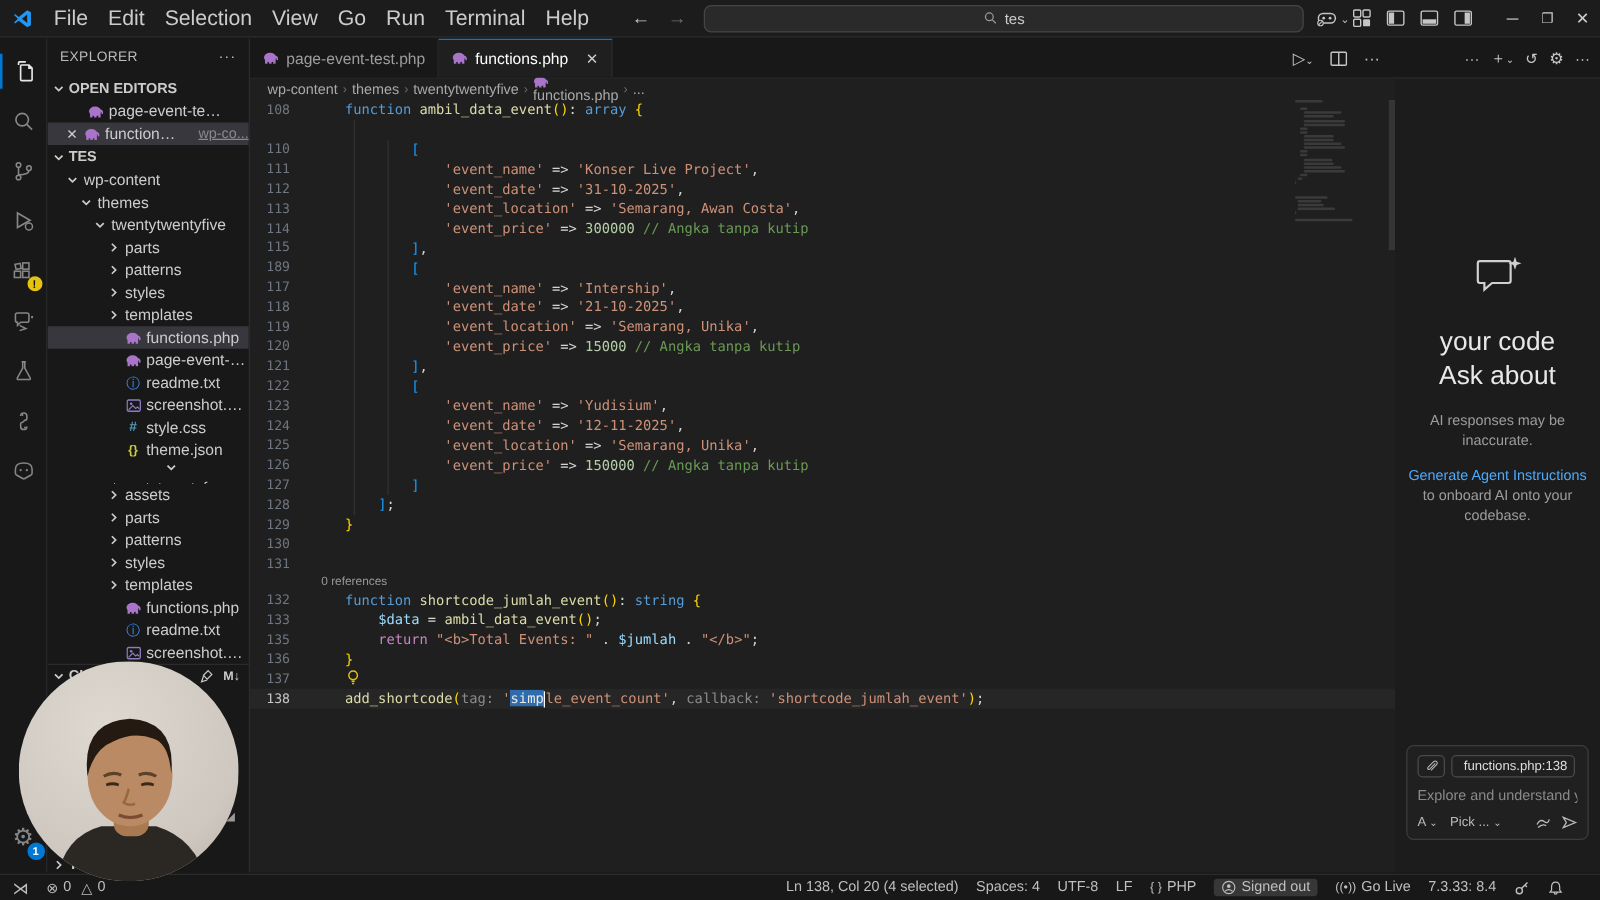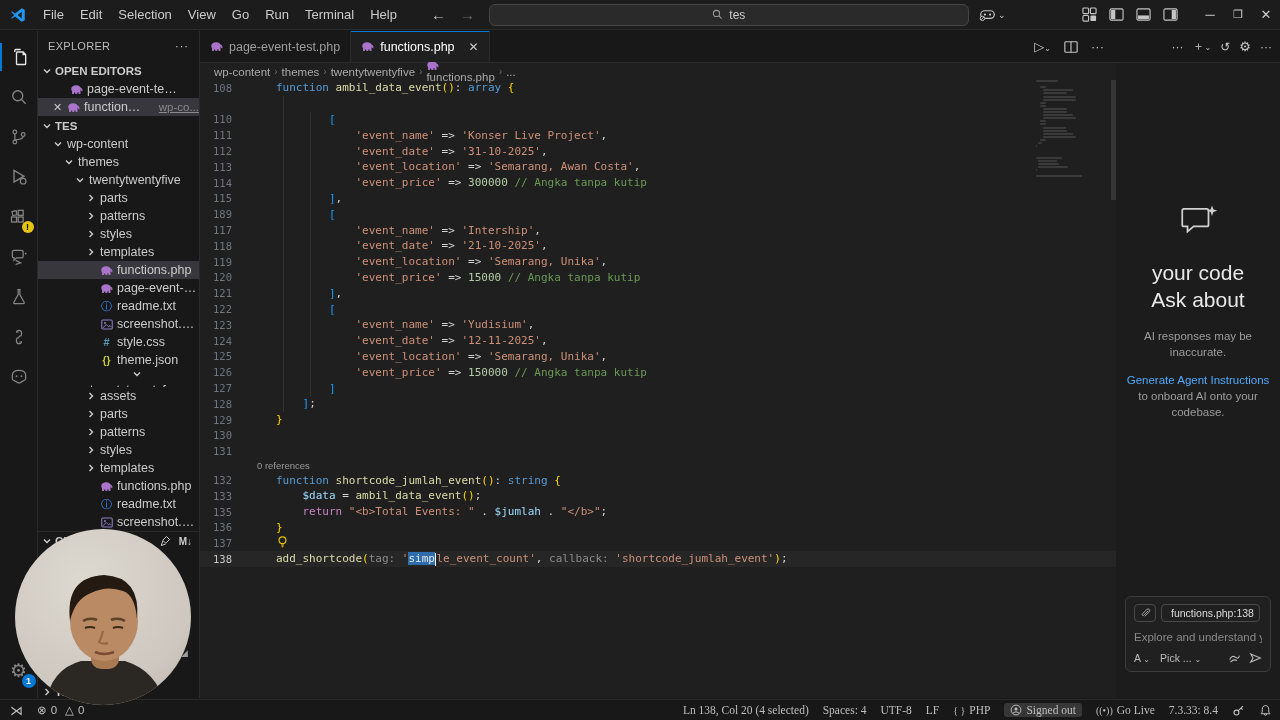--- a/index.html
+++ b/index.html
@@ -4,21 +4,21 @@
 <style>
   * { margin:0; padding:0; box-sizing:border-box; }
   html,body { width:1280px; height:720px; overflow:hidden; background:#181818;
     font-family:"Liberation Sans", sans-serif; color:#cccccc; }
   .app { position:relative; width:1280px; height:720px; }
 
   
   .titlebar { position:absolute; top:0; left:0; width:1280px; height:30px; background:#1c1c1c;
     display:flex; align-items:center; border-bottom:1px solid #2b2b2b; }
   .vslogo { width:18px; height:18px; margin:0 8px 0 9px; }
-  .menu-item { font-size:13px; color:#cccccc; padding:0 8px; line-height:30px; cursor:default; }
+  .menu-item { font-size:17px; color:#cccccc; padding:0 8px; line-height:30px; cursor:default; }
   .nav-arrows { margin-left:26px; display:flex; gap:14px; font-size:15px; color:#c5c5c5; }
   .nav-arrows .fwd { color:#6e6e6e; }
   .search-box { margin-left:14px; width:480px; height:22px; background:#2a2a2a; border:1px solid #454545;
     border-radius:6px; display:flex; align-items:center; justify-content:center; gap:6px; font-size:12px; color:#cccccc; }
   .copilot-wrap { margin-left:10px; display:flex; align-items:center; gap:2px; color:#c5c5c5; }
   .tb-right { margin-left:auto; display:flex; align-items:center; }
   .layout-icons { display:flex; gap:12px; margin-right:18px; }
   .win-btn { width:28px; height:30px; display:flex; align-items:center; justify-content:center;
     font-size:13px; color:#cccccc; }
 
@@ -103,21 +103,21 @@
   .ctx-chip { display:flex; align-items:center; gap:4px; border:1px solid #4a4a4a; border-radius:4px;
     height:18px; padding:0 5px; font-size:10.5px; color:#dddddd; }
   .ci-ph { margin-top:9px; font-size:11.5px; color:#8a8a8a; overflow:hidden; white-space:nowrap; }
   .ci-row3 { margin-top:9px; display:flex; align-items:center; gap:10px; font-size:10.5px; color:#bbbbbb; }
   .ci-row3 .right { margin-left:auto; display:flex; gap:8px; align-items:center; }
 
   
   .statusbar { position:absolute; top:699px; left:0; width:1280px; height:21px; background:#181818;
     border-top:1px solid #2b2b2b; display:flex; align-items:center; font-size:11.5px; color:#bfbfbf; }
   .sb-left { display:flex; align-items:center; gap:14px; padding-left:10px; }
-  .sb-right { margin-left:auto; display:flex; align-items:center; gap:14px; padding-right:8px;font-family:Liberation Serif, serif; }
+  .sb-right { margin-left:auto; display:flex; align-items:center; gap:14px; padding-right:29px; }
   .sb-item { display:flex; align-items:center; gap:4px; white-space:nowrap; }
   .sb-chip { background:#373737; border-radius:3px; padding:1px 6px; }
 
   
   .webcam { position:absolute; left:15px; top:529px; width:176px; height:176px; border-radius:50%;
     overflow:hidden; z-index:30; }
   .cam-handle { position:absolute; left:181px; top:648px; color:#9a9a9a; font-size:9px; z-index:31; }
 </style>
 </head>
 <body>

